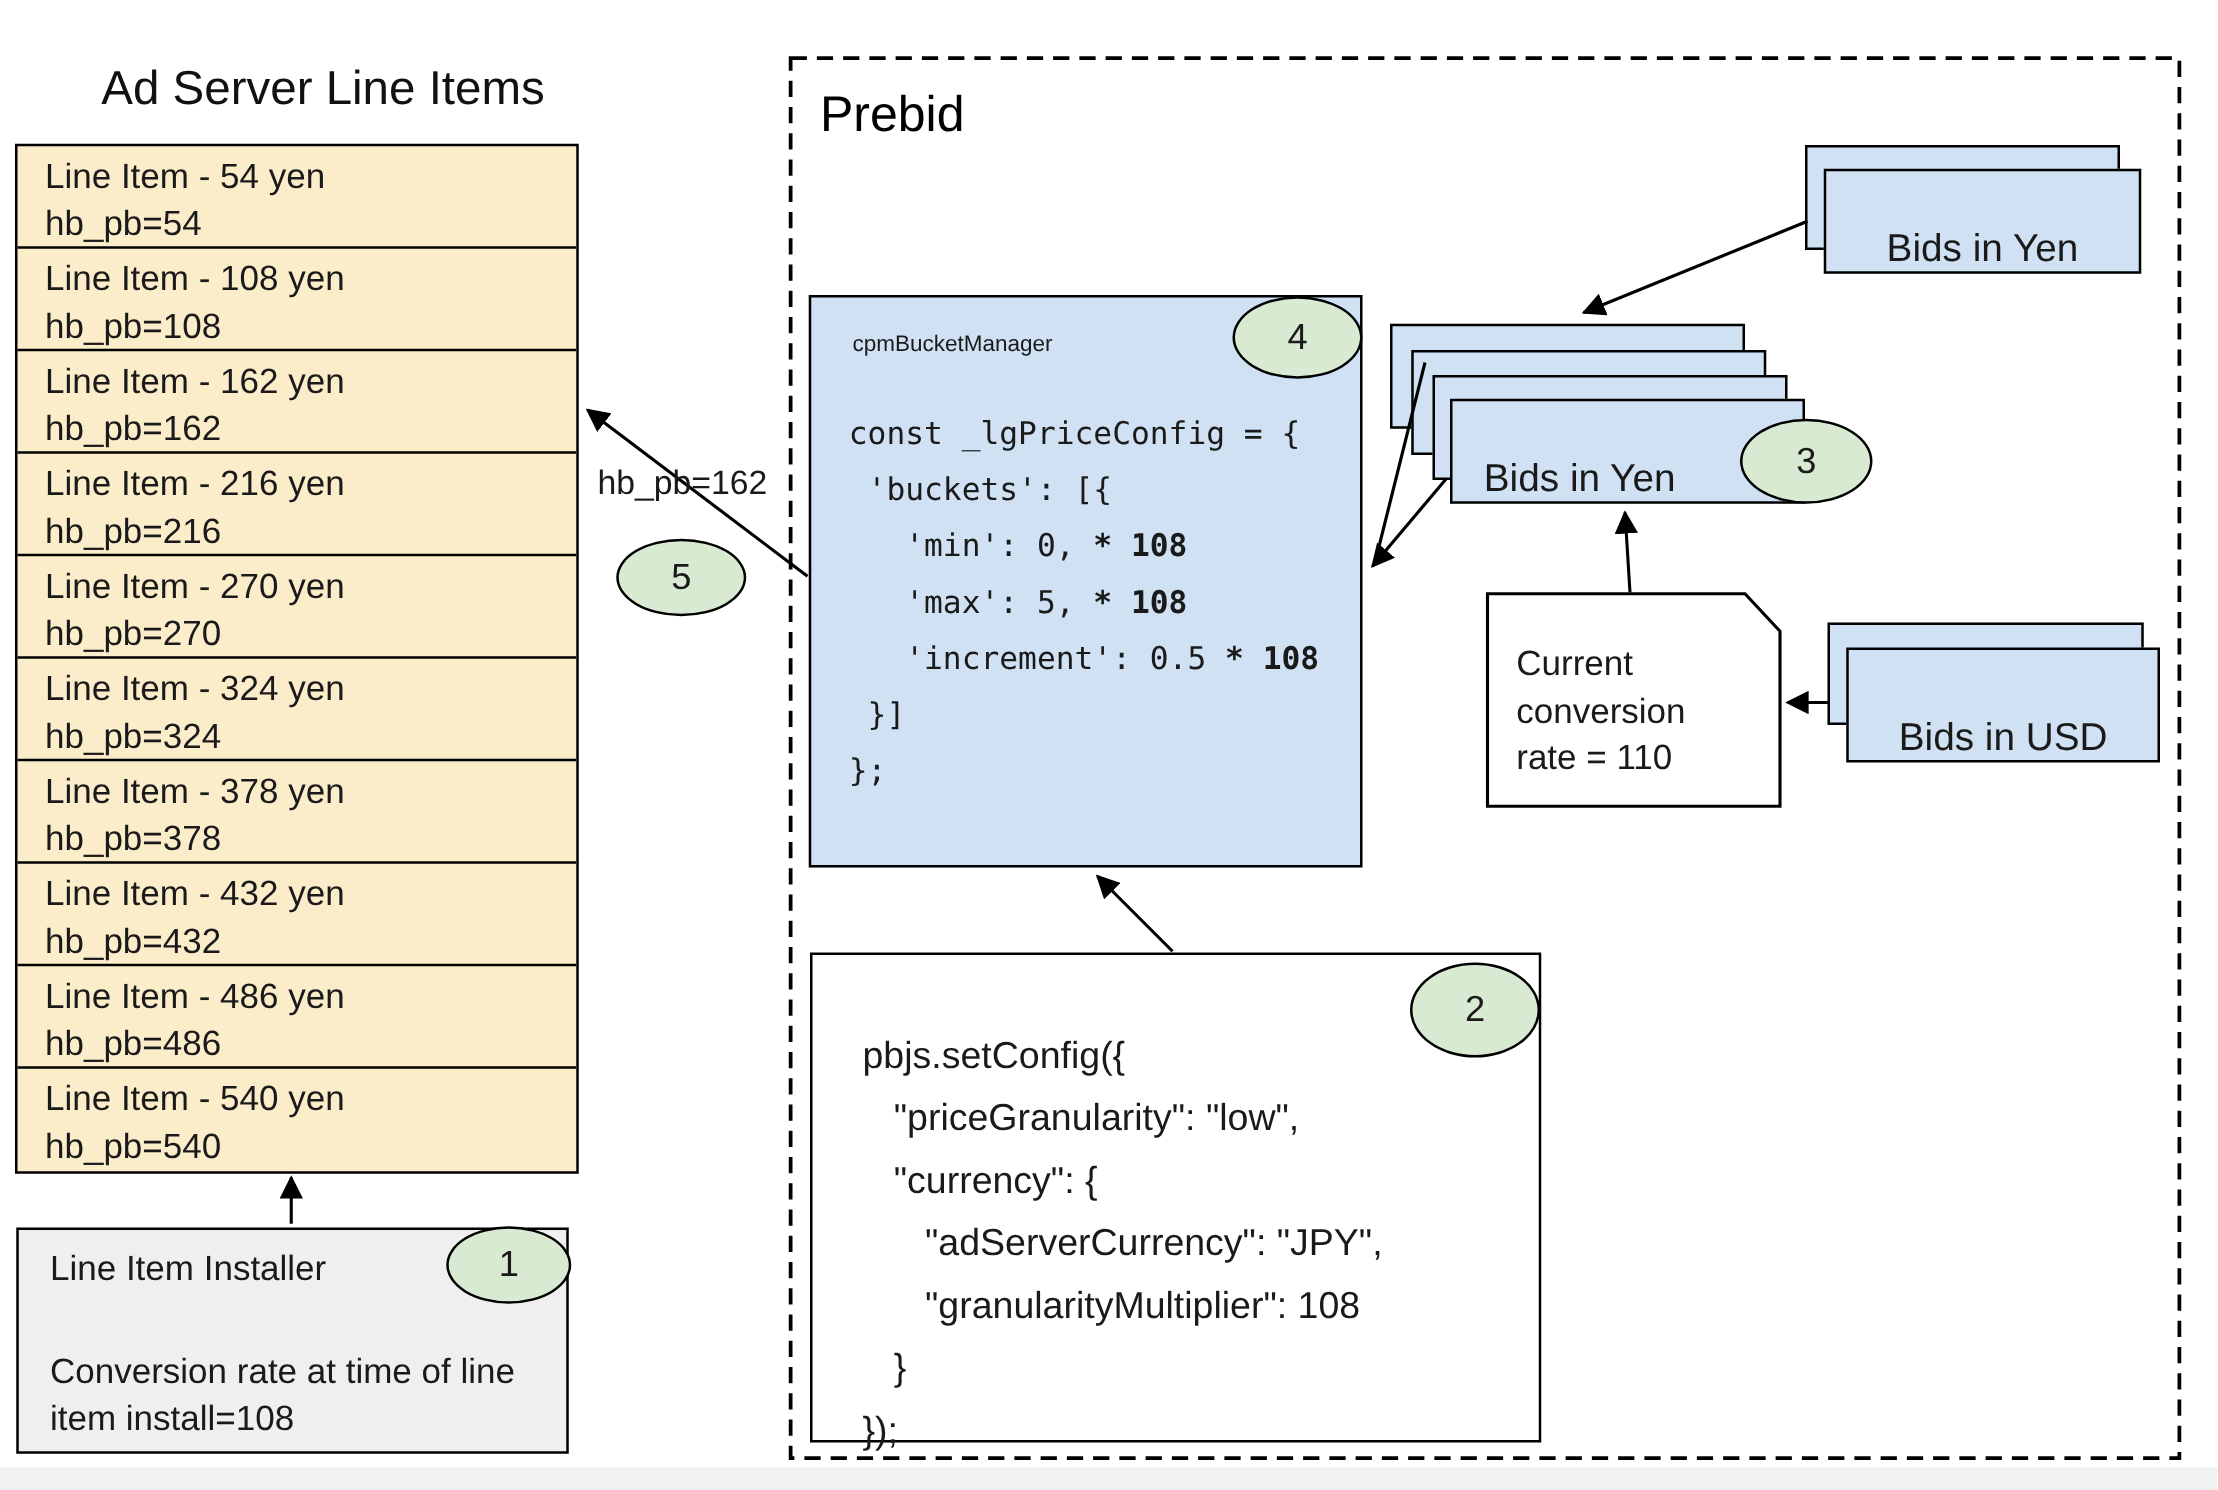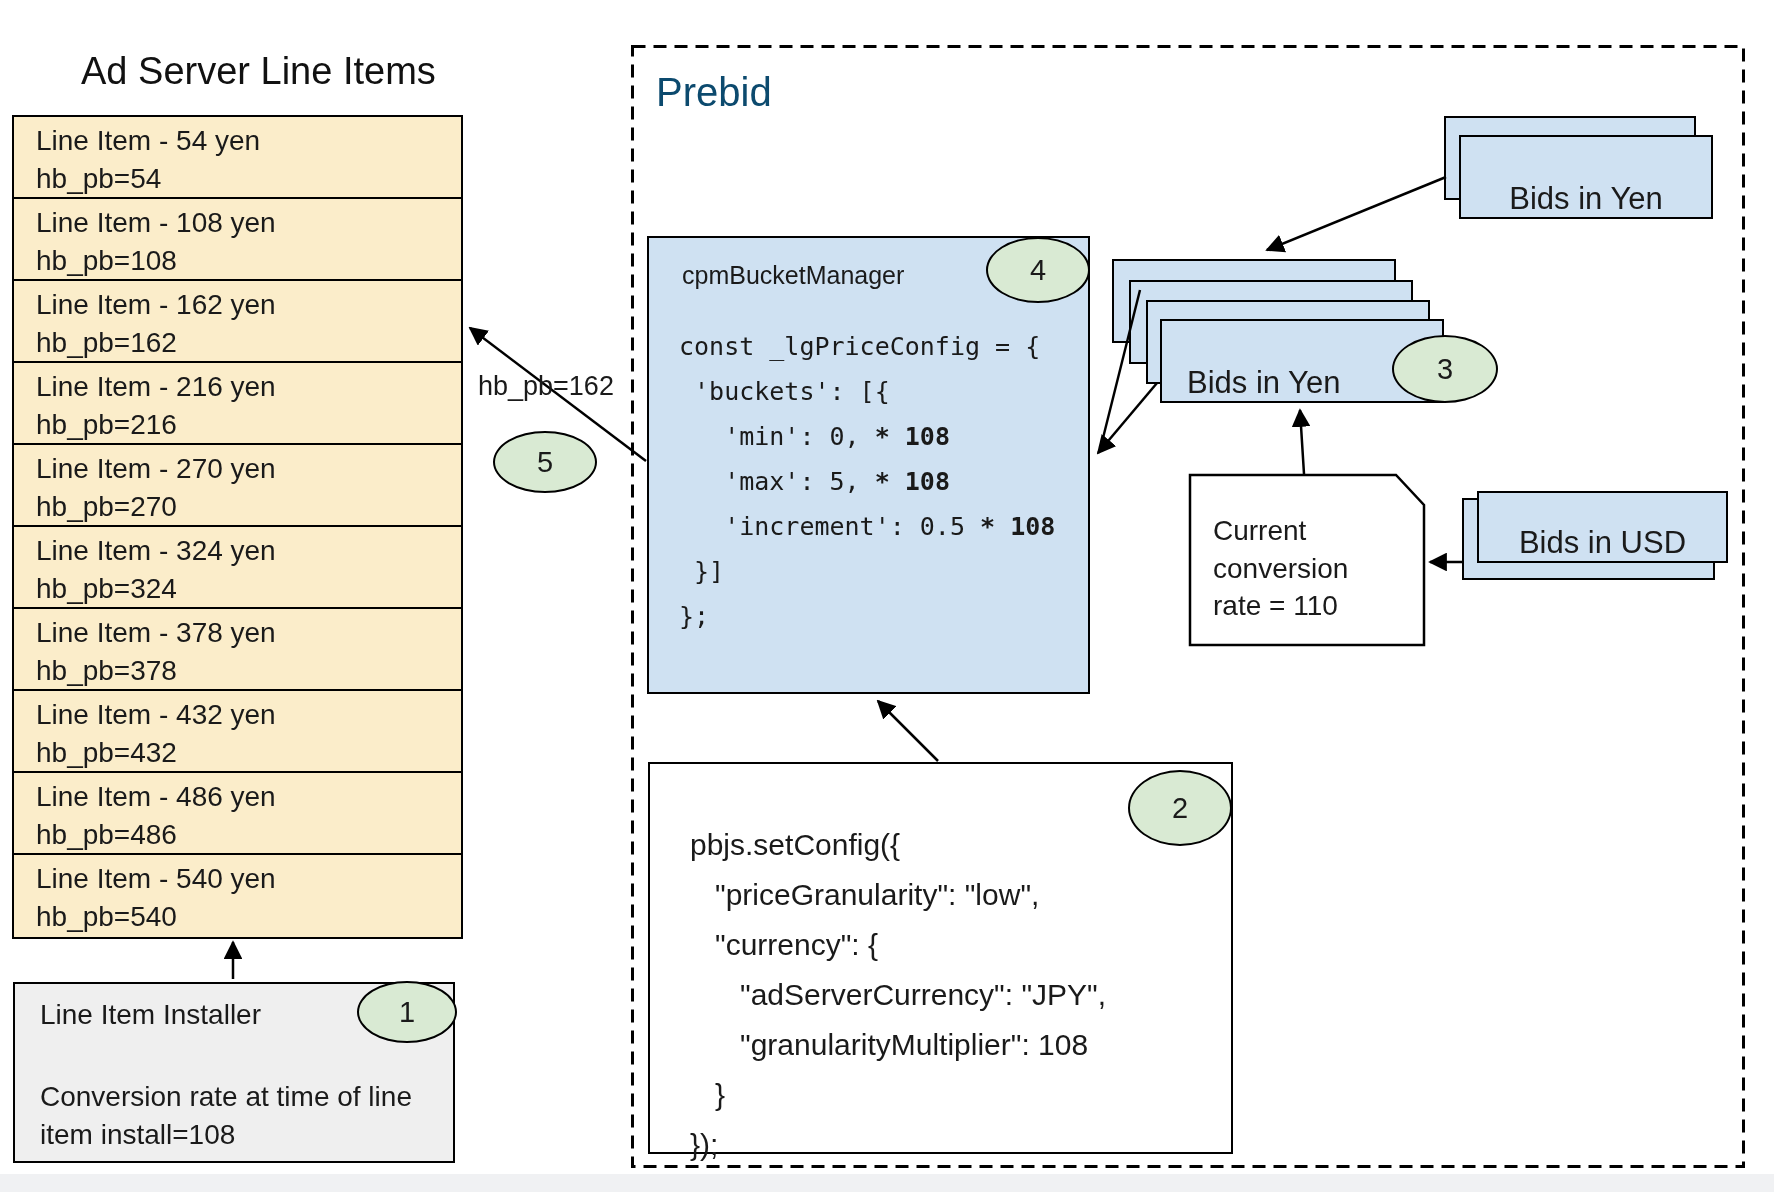--- a/index.html
+++ b/index.html
@@ -7,39 +7,39 @@
     --border:#000000; --bg:#ffffff; --strip:#f0f1f3; --ink:#1a1a1a;
   }
   *{margin:0;padding:0;box-sizing:border-box;}
   body{background:var(--bg);font-family:"Liberation Sans",sans-serif;color:var(--ink);}
   .canvas{position:relative;width:1774px;height:1192px;background:var(--bg);overflow:hidden;}
   .abs{position:absolute;}
 
   .bottom-strip{left:0;top:1174px;width:1774px;height:18px;background:var(--strip);}
 
   .big-title{font-size:38px;line-height:46px;color:#111;}
-  .prebid-title{font-size:40px;line-height:48px;color:#0c4a6e;}
+  .prebid-title{font-size:40px;line-height:48px;color:#000000;}
 
   
   .li-table{left:12px;top:115px;width:451px;height:824px;border:2px solid var(--border);
             background:var(--cream);display:flex;flex-direction:column;}
   .li-row{height:82px;border-bottom:2px solid var(--border);padding:5px 0 0 22px;
           font-size:28px;line-height:38px;flex:0 0 auto;}
   .li-row:last-child{border-bottom:none;}
 
   
   .installer{left:13px;top:982px;width:442px;height:181px;background:var(--gray);
              border:2px solid var(--border);}
   .installer-title{left:25px;top:12px;font-size:28px;line-height:38px;}
   .installer-note{left:25px;top:94px;font-size:28px;line-height:38px;width:400px;}
 
   
   .cpm-box{left:647px;top:236px;width:443px;height:458px;background:var(--blue);
            border:2px solid var(--border);}
-  .cpm-title{left:33px;top:20px;font-size:25px;line-height:34px;}
+  .cpm-title{left:33px;top:20px;font-size:18px;line-height:34px;}
   .cpm-code{left:30px;top:86px;font-family:"DejaVu Sans Mono",monospace;font-size:25px;}
   .cpm-code .codeline{height:45px;line-height:45px;white-space:pre;}
   .cpm-code b{font-weight:bold;}
 
   .pbjs-box{left:648px;top:762px;width:585px;height:392px;background:#fff;
             border:2px solid var(--border);}
   .pbjs-code{left:40px;top:56px;font-size:30px;}
   .pbjs-code .codeline2{height:50px;line-height:50px;white-space:pre;}
 
   
@@ -155,21 +155,21 @@
   </div>
 
   <div class="card" style="left:1112px;top:259px;width:284px;height:84px;"></div>
   <div class="card" style="left:1129px;top:280px;width:284px;height:84px;"></div>
   <div class="card" style="left:1146px;top:300px;width:284px;height:84px;"></div>
   <div class="card card-label left" style="left:1160px;top:319px;width:284px;height:84px;">
     <span>Bids in Yen</span>
   </div>
 
   <div class="card" style="left:1462px;top:498px;width:253px;height:82px;"></div>
-  <div class="card card-label" style="left:1477px;top:491px;width:251px;height:72px;">
+  <div class="card card-label" style="left:1477px;top:518px;width:251px;height:92px;">
     <span>Bids in USD</span>
   </div>
 
   <div class="abs conv-text">Current conversion rate = 110</div>
 
   <div class="abs edge-label">hb_pb=162</div>
 
   <div class="badge" style="left:357px;top:981px;width:100px;height:62px;">1</div>
   <div class="badge" style="left:1128px;top:770px;width:104px;height:76px;">2</div>
   <div class="badge" style="left:1392px;top:335px;width:106px;height:68px;">3</div>

